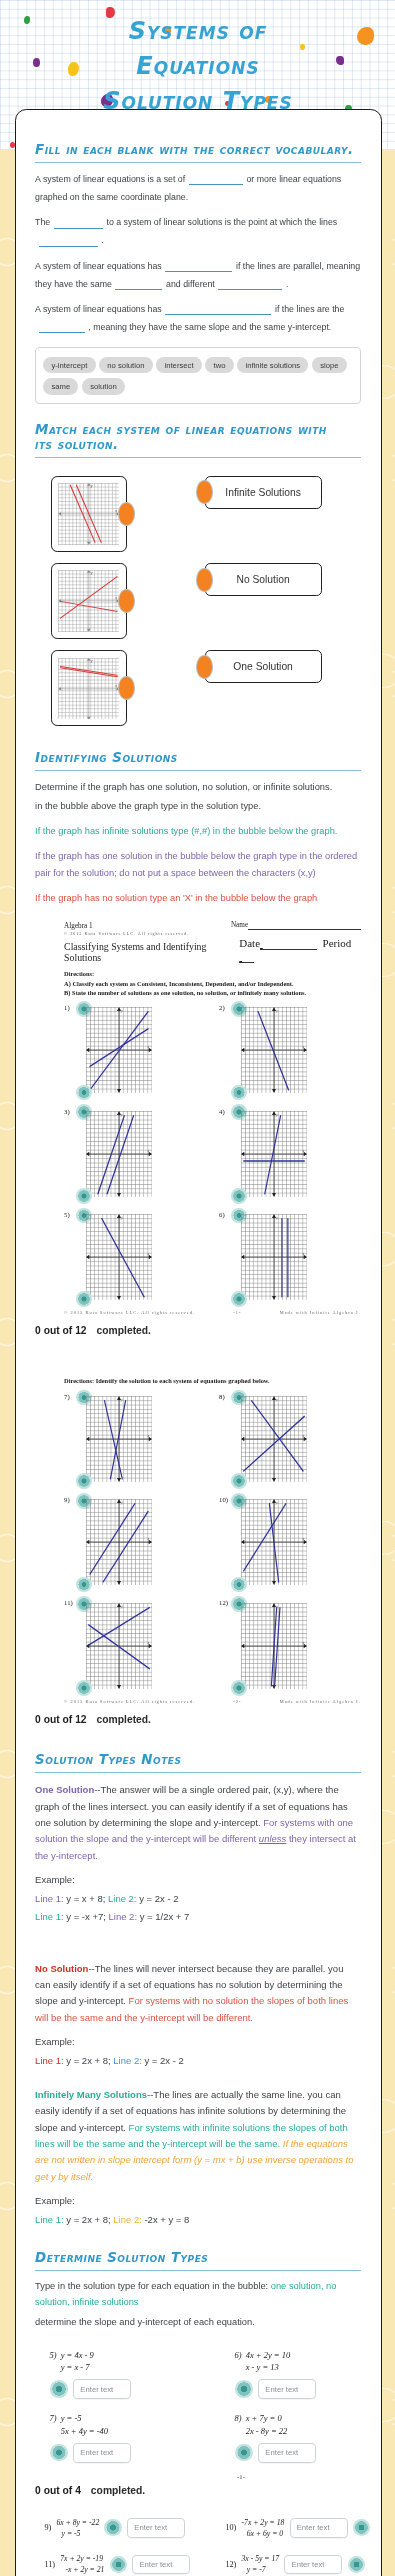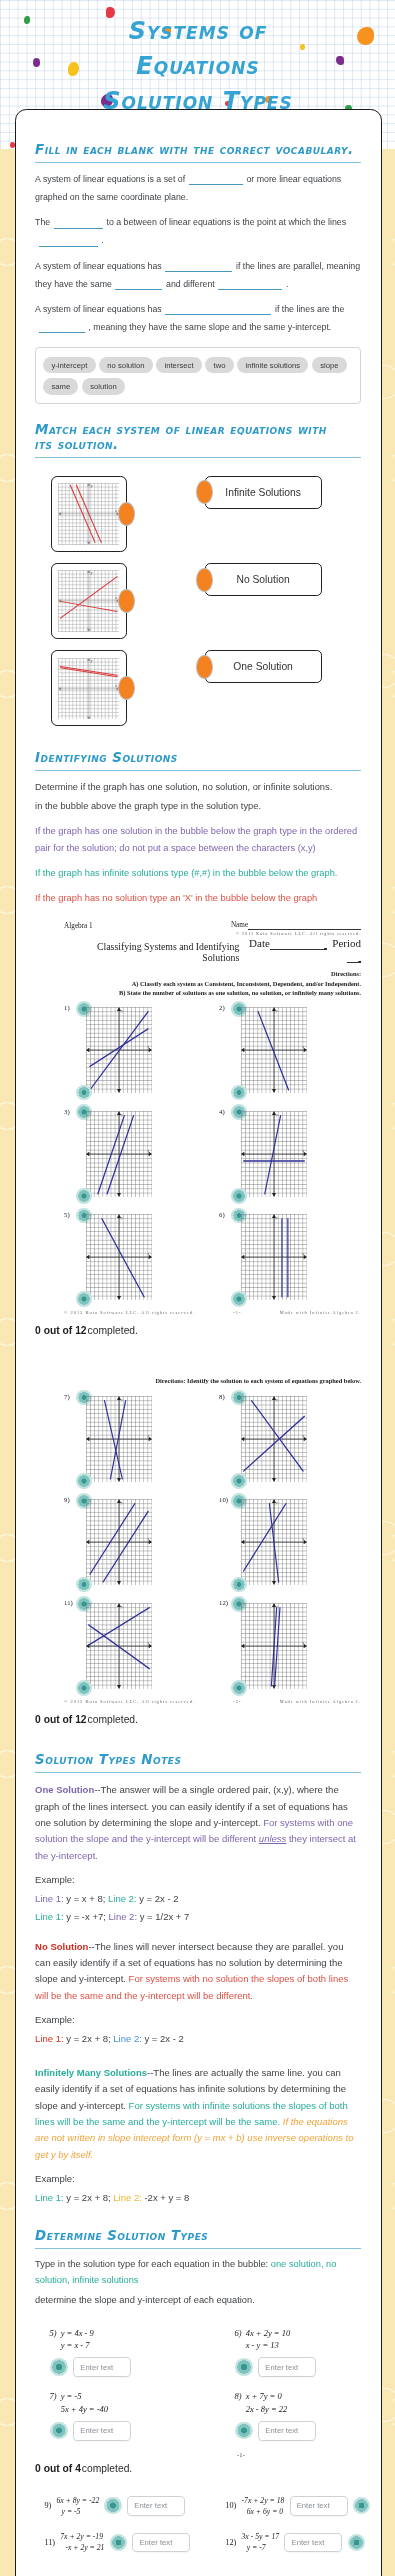--- a/index.html
+++ b/index.html
@@ -70,21 +70,21 @@
     position:relative; margin-left:78px; width:117px; height:33px;
     border:1px solid #222; border-radius:5.2px; background:#fff;
     display:flex; align-items:center; justify-content:center;
     font-size:10.3px; color:#333;
   }
   
   .para { font-size:9.3px; line-height:1.8; color:#3F4347; margin:3.1px 0; max-width:335px; }
   .purple { color:#7D66AE; } .tealc { color:#27AD9B; } .redc { color:#DC5145; } .orangec { color:#F0A43C; font-style:italic; }
   .note { margin:8.2px 0; }
   
-  .ws { margin:14.4px 0 0 29px; width:297px; font-family:"Liberation Serif", serif; color:#222;text-align:right; }
+  .ws { margin:14.4px 0 0 29px; width:297px; font-family:"Liberation Serif", serif; color:#222; }
   .ws-head-row { display:flex; justify-content:space-between; align-items:flex-end; font-size:7.2px; }
   .ws-name u, .ws-date u { text-decoration:none; border-bottom:0.5px solid #333; display:inline-block; }
   .ws-copy { font-size:4.1px; letter-spacing:1px; color:#555; margin-top:1px; }
   .ws-title-row { display:flex; justify-content:space-between; align-items:flex-end; margin-top:1px; }
   .ws-title { font-size:9.8px; }
   .ws-datep { font-size:11px; }
   .ws-dir { font-size:6.4px; font-weight:bold; margin-top:6.2px; line-height:1.45; }
   .ws-grid { display:grid; grid-template-columns:155px 142px; row-gap:11.3px; margin-top:7.2px; }
   .wprob { position:relative; height:92px; }
   .wnum { position:absolute; left:0; top:0; font-size:6.7px; }
@@ -95,21 +95,21 @@
   .btop { left:12.4px; top:-3.1px; } .bbot { left:12.4px; bottom:-4.1px; }
   .wgraph { position:absolute; left:21.6px; top:3.1px; width:66px; height:86px;
     background-image:
       linear-gradient(rgba(120,120,120,.5) 0.5px, transparent 0.5px),
       linear-gradient(90deg, rgba(120,120,120,.5) 0.5px, transparent 0.5px);
     background-size:4.1px 4.3px; }
   .wgraph svg { position:absolute; inset:0; width:100%; height:100%; }
   .ws-foot { display:flex; justify-content:space-between; margin-top:7.2px; font-size:4.4px; letter-spacing:1px; color:#666; }
   .completed { margin:10.3px 0 0; font-size:10.3px; color:#2b2b2b; }
   .completed b { font-weight:bold; color:#1e1e1e; }
-  .completed span.sfx { margin-left:1px; font-weight:normal; }
+  .completed span.sfx { margin-left:10px; font-weight:bold; }
   
   .nblock { margin:9.3px 0 3.1px; }
   .npara { font-size:9.5px; line-height:1.72; color:#3F4347; max-width:336px; }
   .ntitle { font-weight:bold; }
   .t-purple{color:#7D66AE;} .t-teal{color:#27AD9B;} .t-red{color:#CE2F22;} .t-blue{color:#4A90D9;} .t-yellow{color:#E9B62F;}
   .unless { font-style:italic; text-decoration:underline; }
   .ex-label { font-size:9.5px; color:#3F4347; margin:10.3px 0 2.1px; }
   .ex-line { font-size:9.5px; color:#3F4347; margin:7.2px 0; }
   
   .det-grid { display:grid; grid-template-columns:185px 144px; row-gap:13.4px; margin:17.5px 0 0 14.4px; }
@@ -158,21 +158,21 @@
 
 <div class="card">
 
   <h2 class="sec-head">Fill in each blank with the correct vocabulary.</h2>
   <hr class="sec-rule">
 
   <p class="fillp">
     <span>A system of linear equations is a set of</span><span class="blank w105"></span><span>or more linear equations graphed on the same coordinate plane.</span>
   </p>
   <p class="fillp">
-    <span>The</span><span class="blank w95"></span><span>to a between of linear equations is the point at which the lines</span><span class="blank w115"></span><span>.</span>
+    <span>The</span><span class="blank w95"></span><span>to a system of linear solutions is the point at which the lines</span><span class="blank w115"></span><span>.</span>
   </p>
   <p class="fillp">
     <span>A system of linear equations has</span><span class="blank w130"></span><span>if the lines are parallel, meaning they have the same</span><span class="blank w88"></span><span>and different</span><span class="blank w125"></span><span>.</span>
   </p>
   <p class="fillp">
     <span>A system of linear equations has</span><span class="blank w205"></span><span>if the lines are the</span><span class="blank w90"></span><span>, meaning they have the same slope and the same y-intercept.</span>
   </p>
 
   <div class="word-bank">
     <span class="chip">y-intercept</span><span class="chip">no solution</span><span class="chip">intersect</span><span class="chip">two</span><span class="chip">infinite solutions</span><span class="chip">slope</span><br>
@@ -251,22 +251,22 @@
         <span class="odot left"></span>
         <span>One Solution</span>
       </div>
     </div>
   </div>
 
   <h2 class="sec-head" style="margin-top:24px;">Identifying Solutions</h2>
   <hr class="sec-rule">
   <p class="para">Determine if the graph has one solution, no solution, or infinite solutions.</p>
   <p class="para">in the bubble above the graph type in the solution type.</p>
+  <p class="para tealc note">If the graph has infinite solutions type (#,#) in the bubble below the graph.</p>
   <p class="para purple note">If the graph has one solution in the bubble below the graph type in the ordered pair for the solution; do not put a space between the characters (x,y)</p>
-  <p class="para tealc note">If the graph has infinite solutions type (#,#) in the bubble below the graph.</p>
   <p class="para redc note">If the graph has no solution type an 'X' in the bubble below the graph</p>
 
   <div class="ws">
     <div class="ws-head-row">
       <span>Algebra 1</span>
       <span class="ws-name"><span>Name</span><u style="width:113px;">&nbsp;</u></span>
     </div>
     <div class="ws-copy">© 2015 Kuta Software LLC.  All rights reserved.</div>
     <div class="ws-title-row">
       <span class="ws-title">Classifying Systems and Identifying Solutions</span>
@@ -534,21 +534,21 @@
     </p>
     <p class="ex-label">Example:</p>
     <p class="ex-line">
       <span class="t-purple">Line 1:</span> <span>y = x + 8;</span> <span class="t-teal">Line 2:</span> <span>y = 2x - 2</span>
     </p>
     <p class="ex-line">
       <span class="t-teal">Line 1:</span> <span>y = -x +7;</span> <span class="t-purple">Line 2:</span> <span>y = 1/2x + 7</span>
     </p>
   </div>
 
-  <div class="nblock" style="margin-top:17px;">
+  <div class="nblock" style="margin-top:39px;">
     <p class="npara">
       <span class="ntitle t-red">No Solution</span><span>--The lines will never intersect because they are parallel.  you can easily identify if a set of equations has no solution by determining the slope and y-intercept.</span><span class="redc"> For systems with no solution the slopes of both lines will be the same and the y-intercept will be different.</span>
     </p>
     <p class="ex-label">Example:</p>
     <p class="ex-line">
       <span class="t-red">Line 1:</span> <span>y = 2x + 8;</span> <span class="t-blue">Line 2:</span> <span>y = 2x - 2</span>
     </p>
   </div>
 
   <div class="nblock" style="margin-top:21.6px;">

